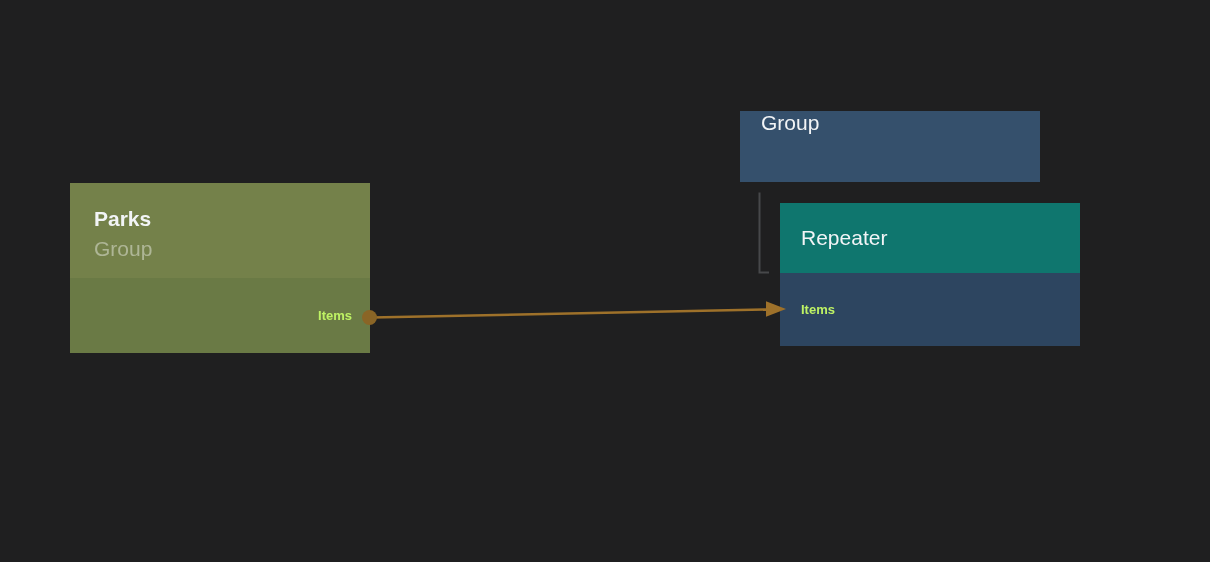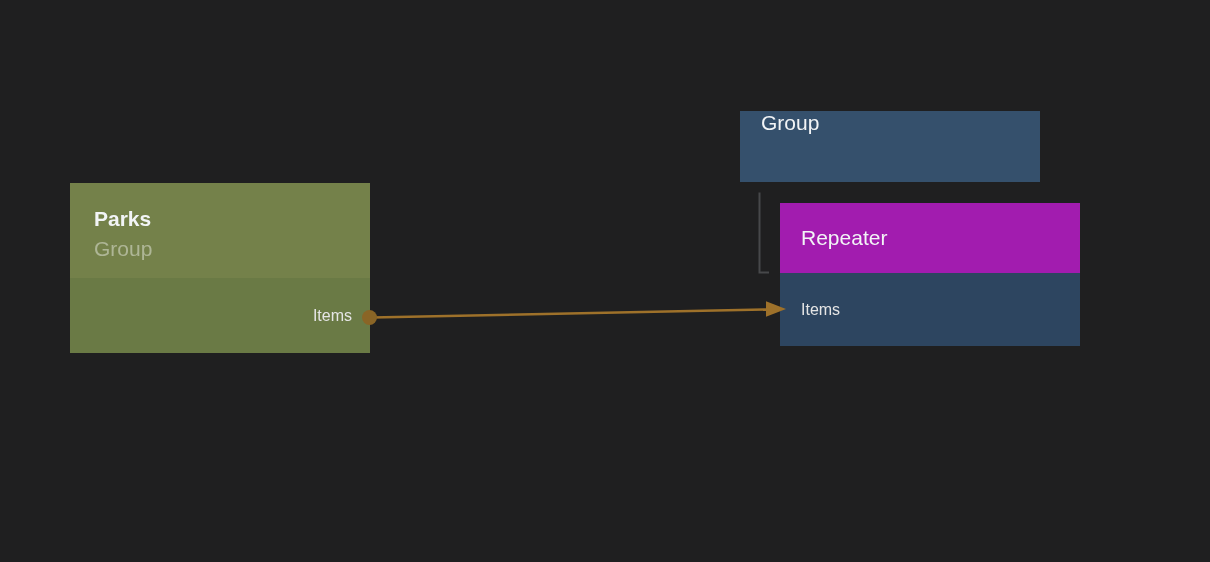--- a/index.html
+++ b/index.html
@@ -32,23 +32,23 @@
     color: rgba(255,255,255,0.42);
     line-height: 27px;
     margin-top: 3px;
   }
   .label {
     font-size: 21px;
     font-weight: 400;
     color: #f2f4f6;
   }
   .port-label {
-    font-size: 16px;
-    font-weight: 400;
-    color: #e5e5e5;
+    font-size: 13px;
+    font-weight: 700;
+    color: #bef264;
   }
 
   
   .node-parks { left: 70px; top: 183px; width: 300px; height: 204px; }
   .parks-header {
     box-sizing: border-box;
     height: 95px;
     padding: 22px 24px 0 24px;
   }
   .parks-row {
@@ -107,21 +107,21 @@
     <div class="parks-row" style="background-color: rgb(106, 122, 69);">
       <span class="port-label">Items</span>
     </div>
   </div>
 
   <div class="node node-group" style="background-color: rgb(53, 80, 108);">
     <span class="label">Group</span>
   </div>
 
   <div class="node node-repeater">
-    <div class="repeater-header" style="background-color: #a21caf;">
+    <div class="repeater-header" style="background-color: #0f766e;">
       <span class="label">Repeater</span>
     </div>
     <div class="repeater-row" style="background-color: rgb(45, 69, 96);">
       <span class="port-label">Items</span>
     </div>
   </div>
 
   <svg class="overlay" viewBox="0 0 1210 562" xmlns="http://www.w3.org/2000/svg">
 
     <polyline points="759.5,192.5 759.5,272.5 769,272.5" fill="none" stroke-width="2" stroke="#47484a"></polyline>

